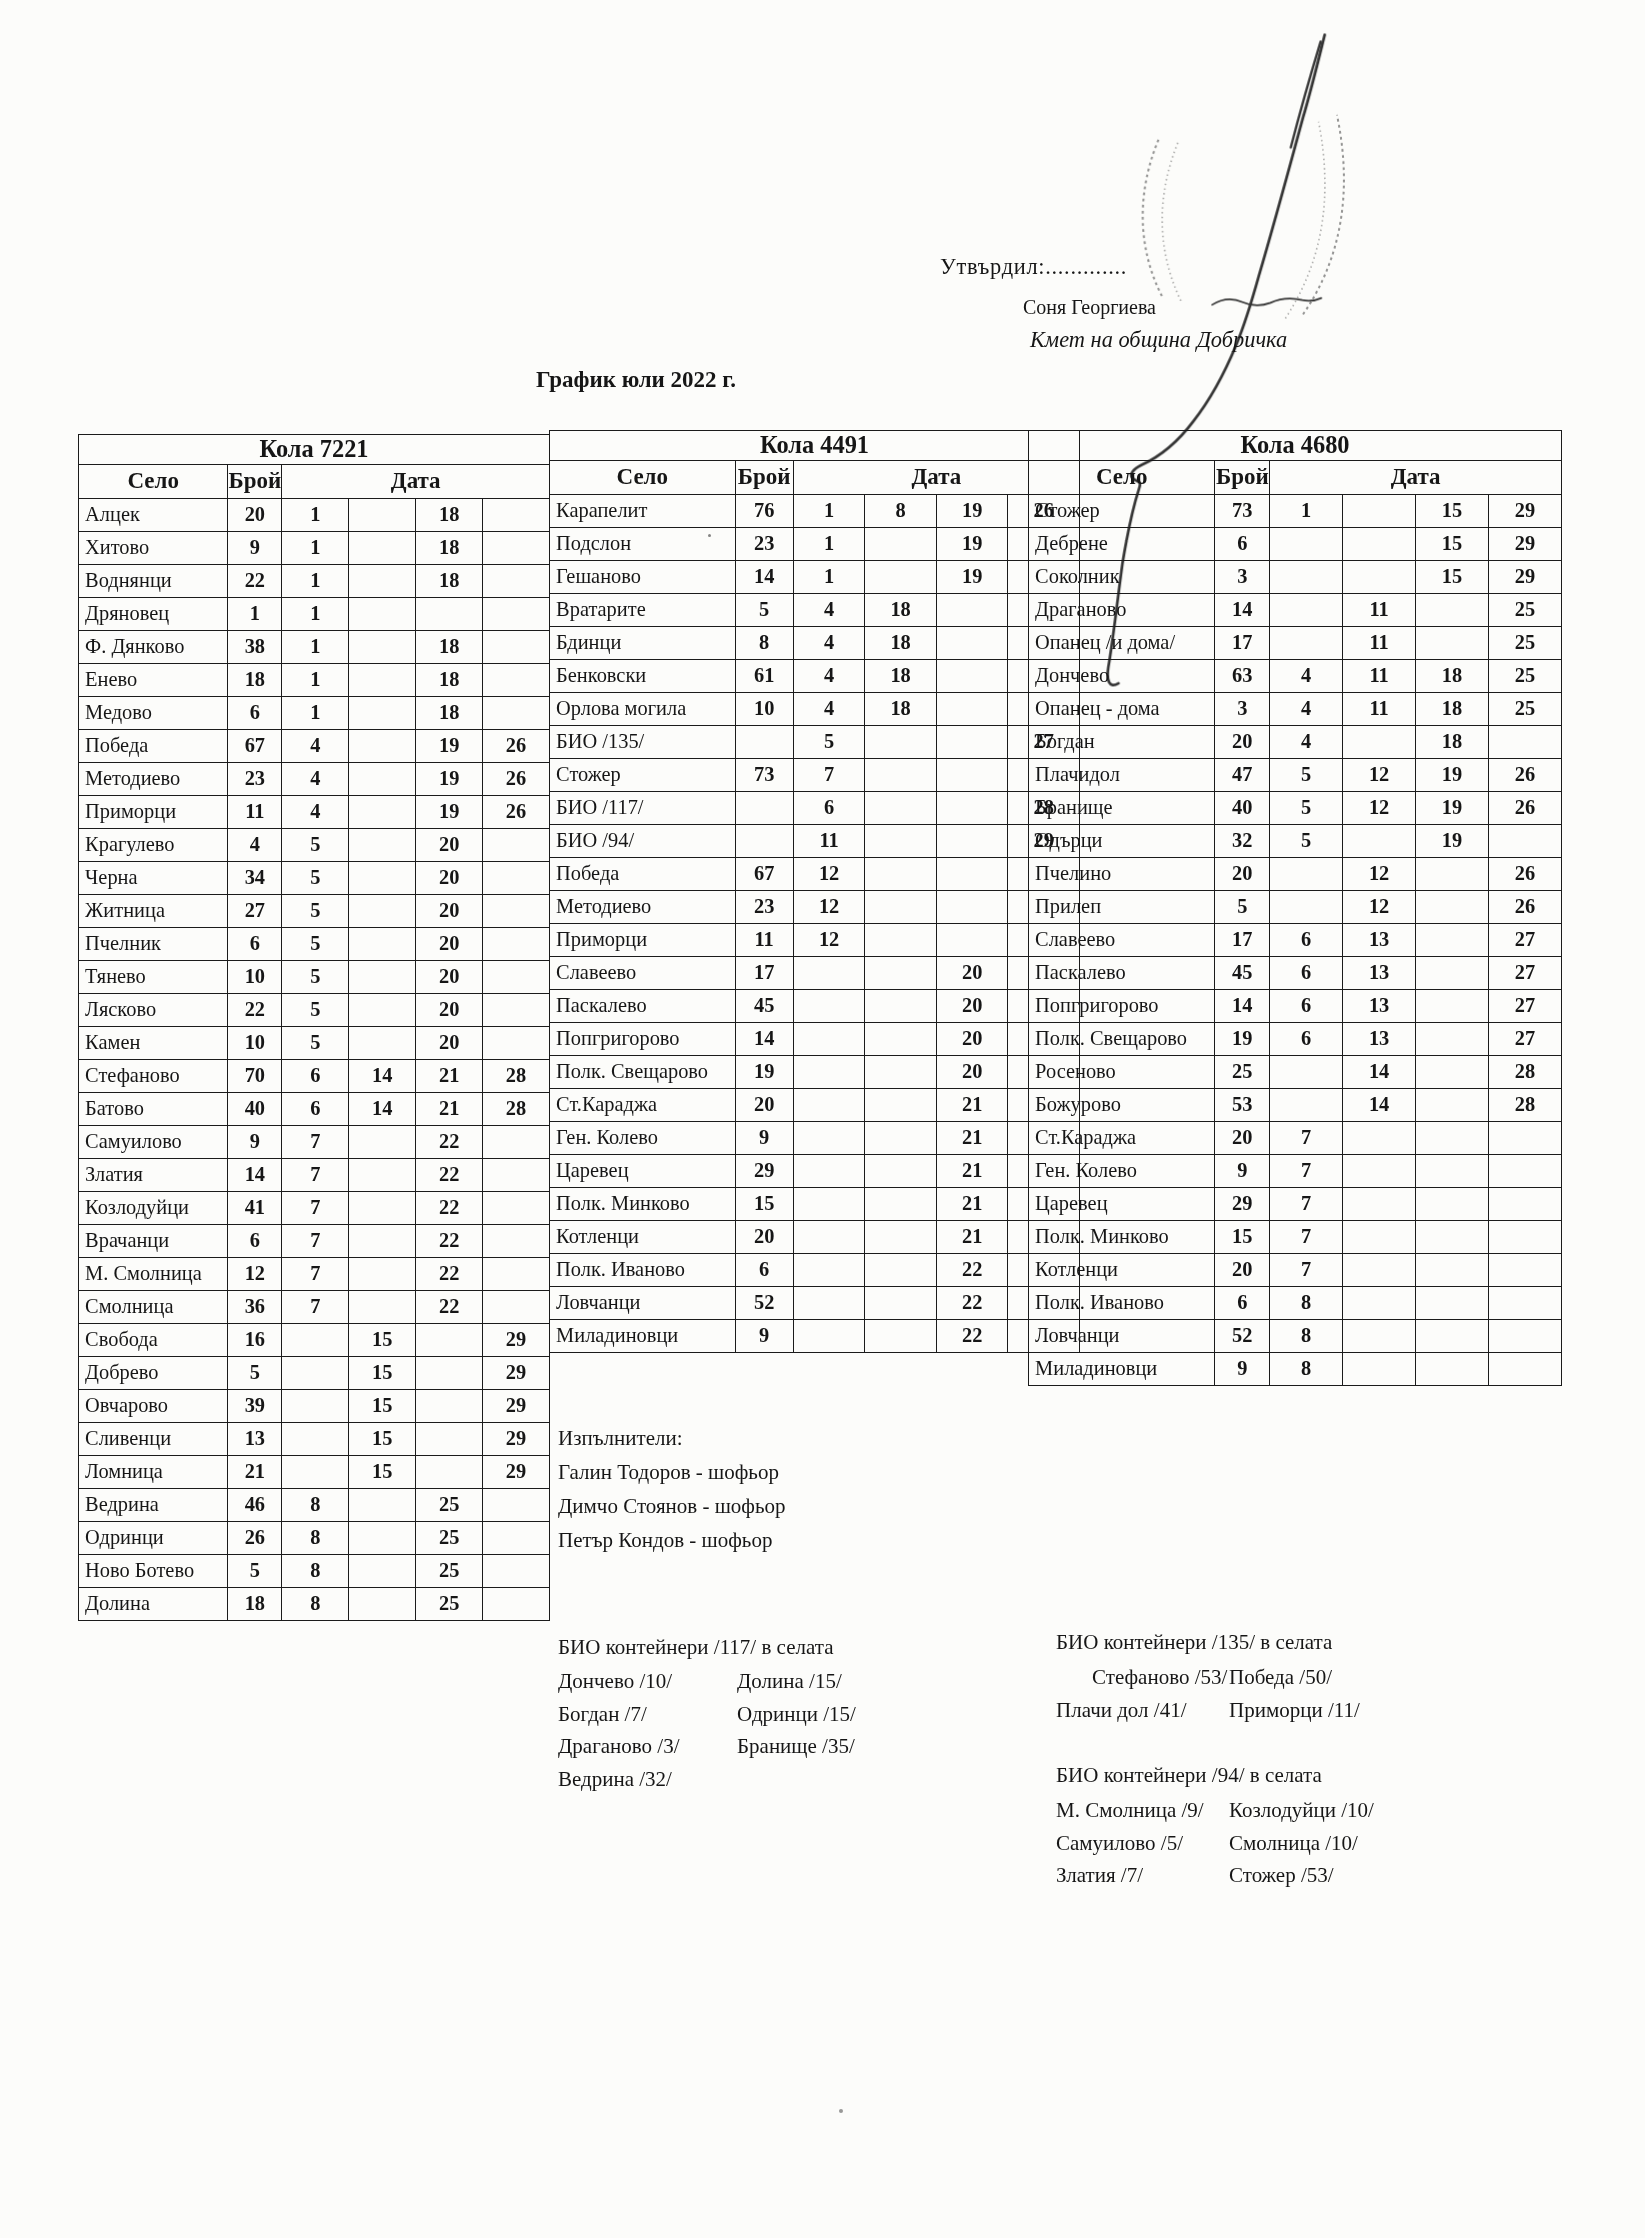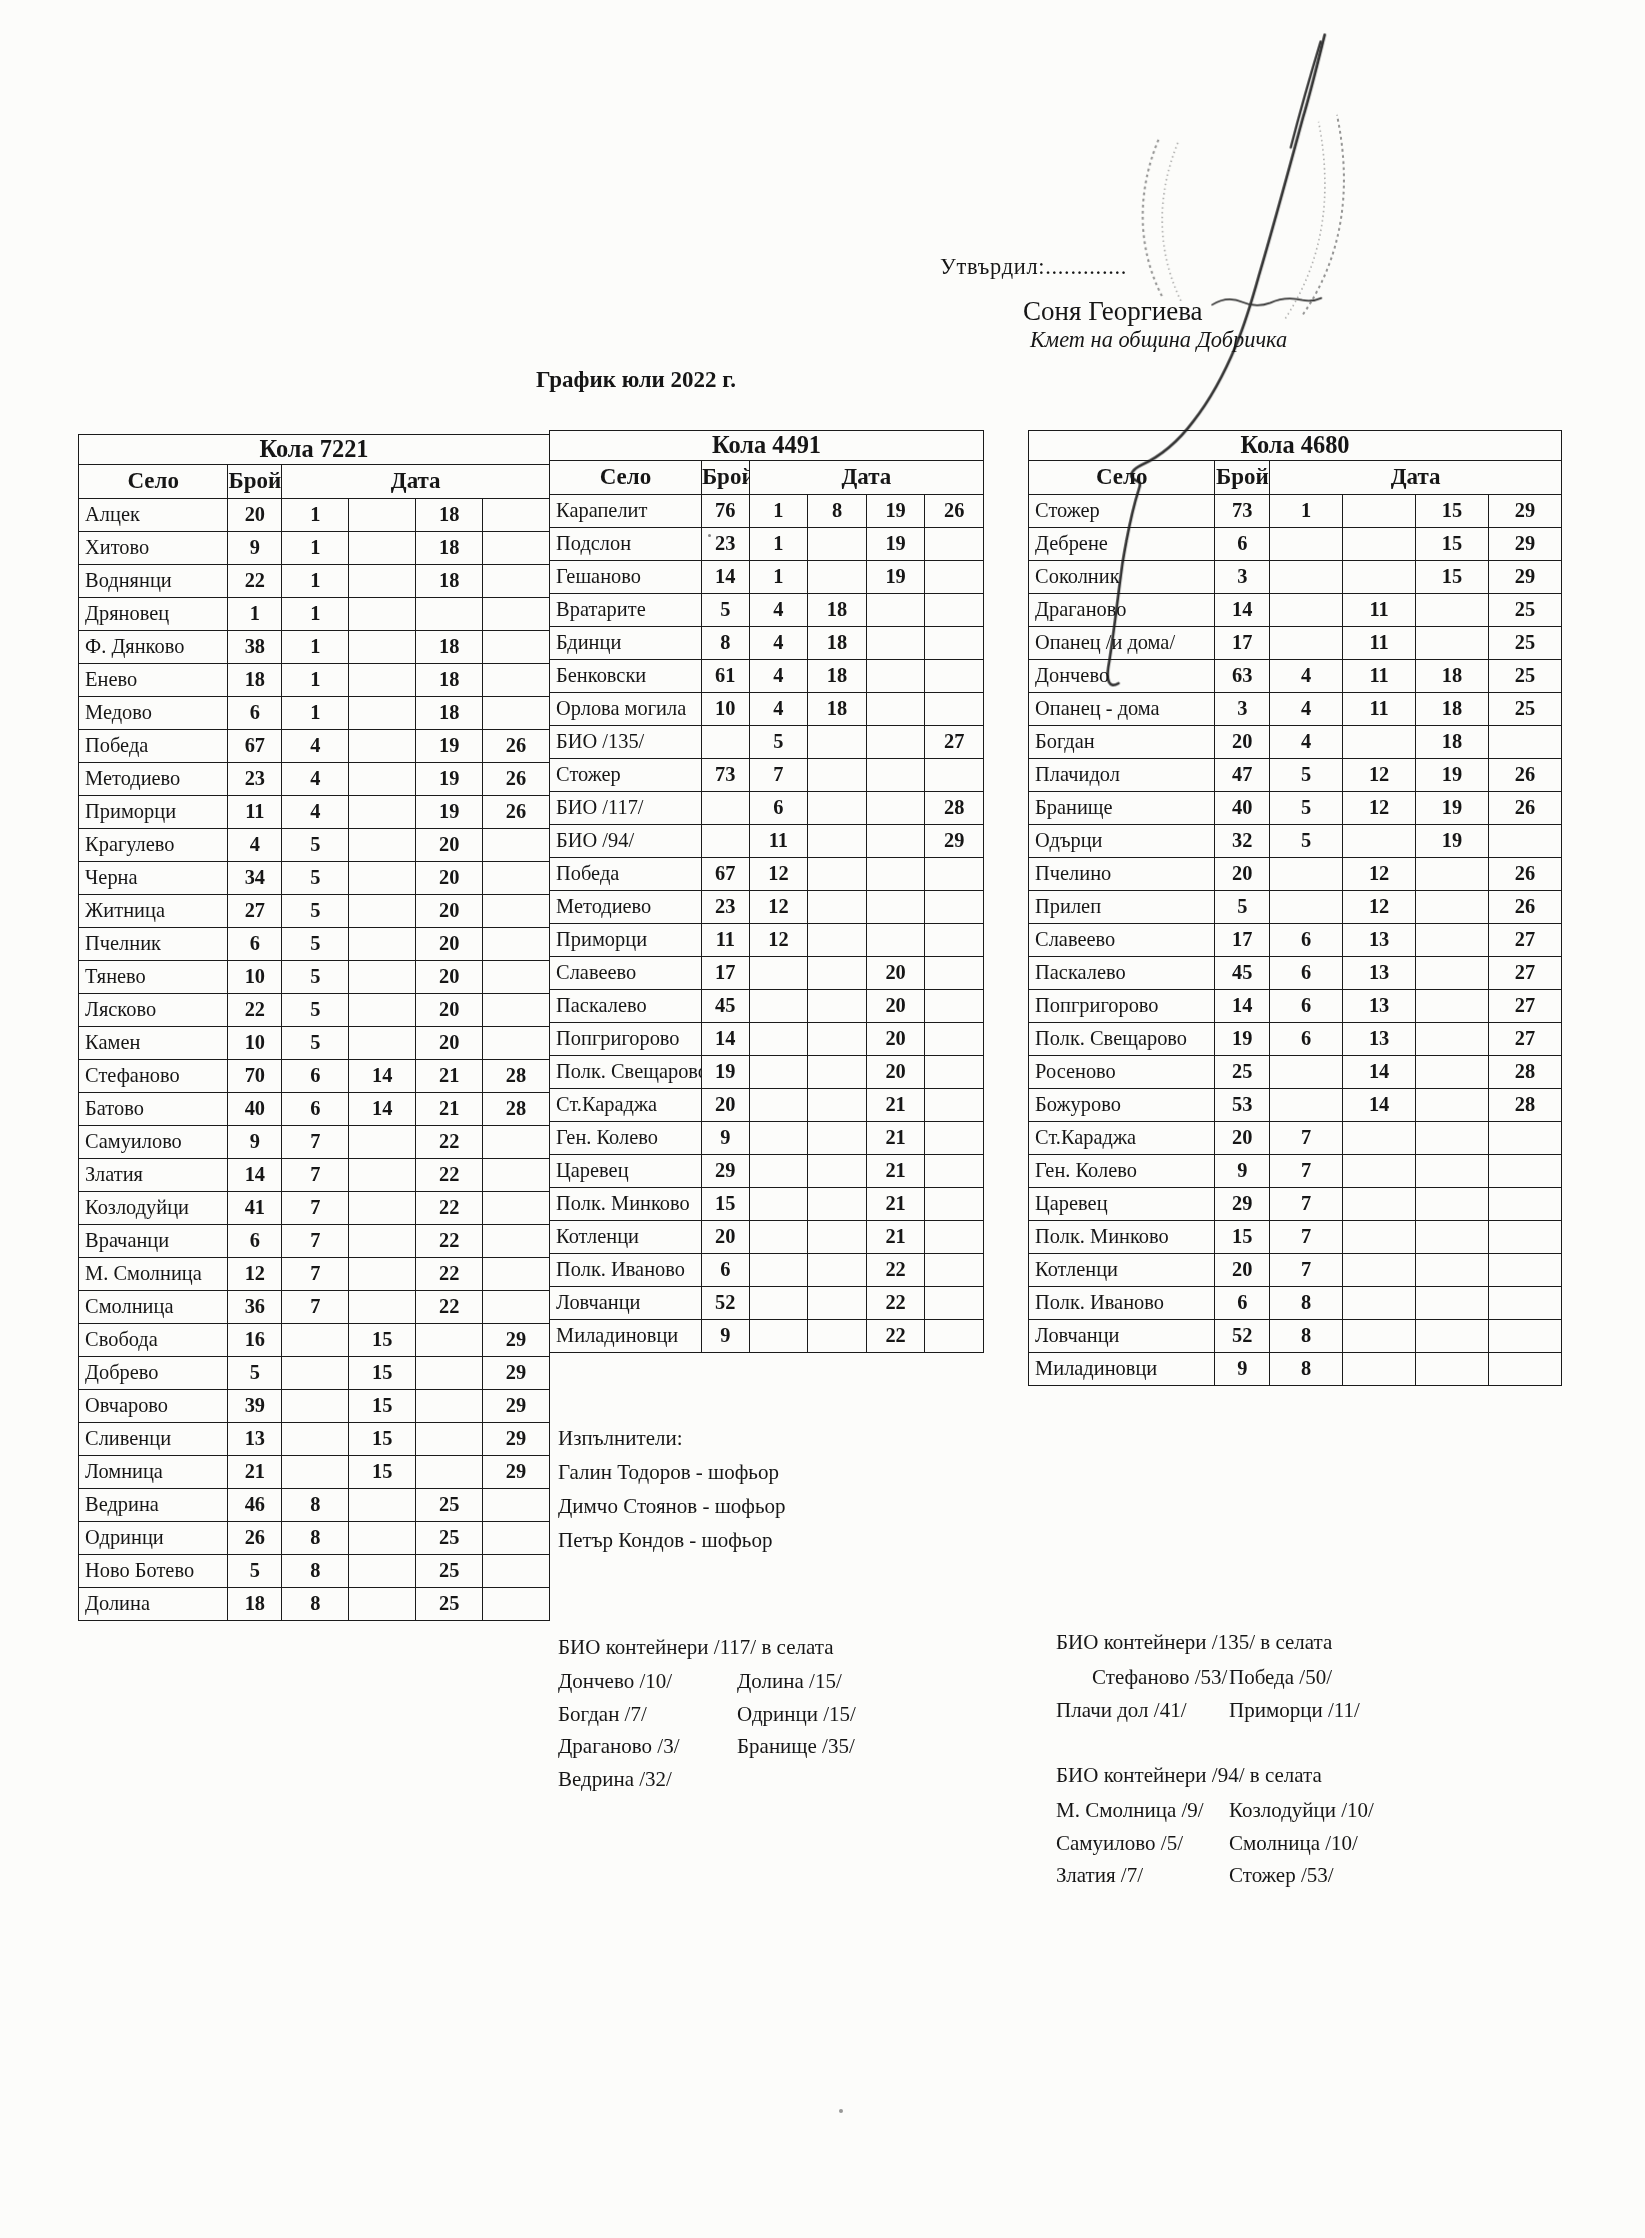--- a/index.html
+++ b/index.html
@@ -5,21 +5,21 @@
   html,body{margin:0;padding:0}
   body{
     width:1646px;height:2239px;position:relative;
     background:#fcfcfa;color:#161616;
     font-family:"Liberation Serif","DejaVu Serif",serif;
     -webkit-font-smoothing:antialiased;
   }
   .abs{position:absolute;white-space:nowrap}
   
   .h-approve{left:940px;top:254px;font-size:22.4px;letter-spacing:0.7px}
-  .h-name{left:1023px;top:296px;font-size:27px}
+  .h-name{left:1023px;top:296px;font-size:20px}
   .h-role{left:1030px;top:327px;font-size:22.4px;font-style:italic}
   .doc-title{left:536px;top:367px;font-size:23px;font-weight:700}
   
   table.sched{position:absolute;border-collapse:collapse;table-layout:fixed;background:transparent}
   .sched th,.sched td{border:1.7px solid #1b1b1b;overflow:hidden;white-space:nowrap;padding:0}
   .sched .t-car{height:28.5px;font-size:24.4px;font-weight:700;text-align:center}
   .sched .t-h{height:33px;font-size:23px;font-weight:700;text-align:center}
   .sched td{height:32px;font-size:20.4px;vertical-align:middle}
   .sched td.v{text-align:left;padding-left:6.1px}
   .sched td.n{text-align:center;font-weight:700;font-size:20.4px}
@@ -326,21 +326,21 @@
         <tr>
           <td class="v">Долина</td>
           <td class="n">18</td>
           <td class="n">8</td>
           <td class="n"></td>
           <td class="n">25</td>
           <td class="n"></td>
         </tr>
       </tbody>
     </table>
-    <table class="sched" style="left: 549px; top: 430px; width: 435px; padding-left: 38px;">
+    <table class="sched" style="left: 549px; top: 430px; width: 531px; padding-left: 38px;">
       <colgroup>
         <col style="width: 35%;">
         <col style="width: 11%;">
         <col style="width: 13.5%;">
         <col style="width: 13.5%;">
         <col style="width: 13.5%;">
         <col style="width: 13.5%;">
       </colgroup>
       <thead>
         <tr>

